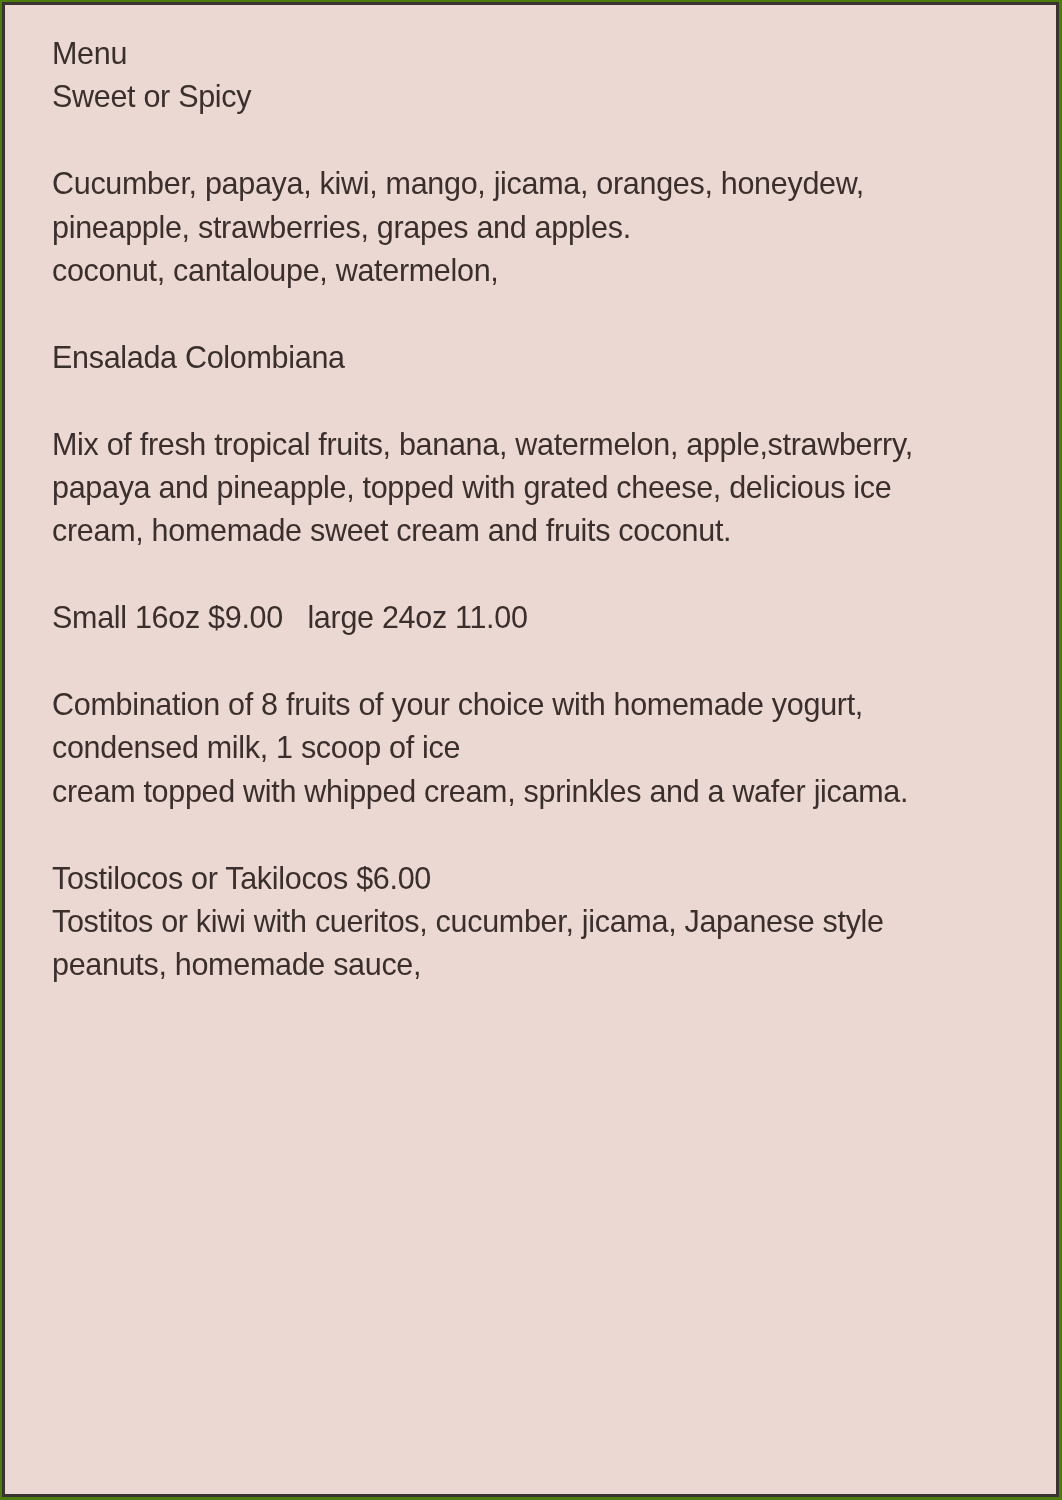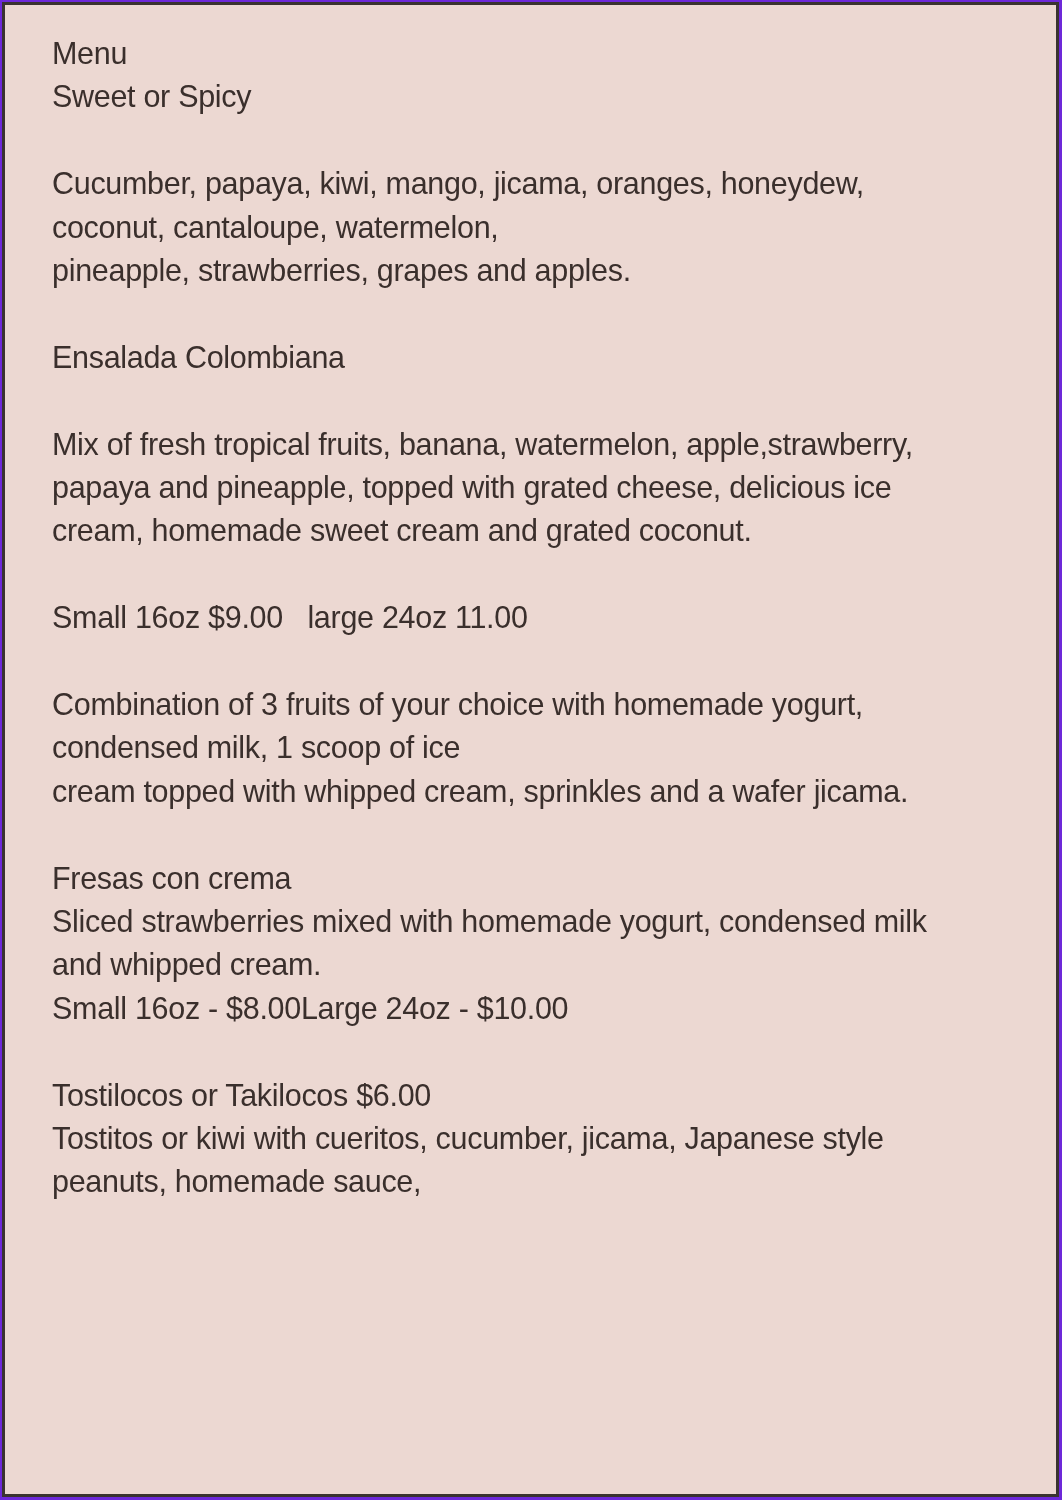--- a/index.html
+++ b/index.html
@@ -4,21 +4,21 @@
 <style>
   html, body {
     margin: 0;
     padding: 0;
     background: #f6f4f2;
   }
   .page {
     position: relative;
     width: 1062px;
     height: 1500px;
-    background: #6d28d9;
+    background: #4d7c0f;
     overflow: hidden;
     font-family: "Liberation Sans", "DejaVu Sans", sans-serif;
   }
   .panel {
     position: absolute;
     top: 2px;
     left: 2px;
     right: 3px;
     bottom: 3px;
     border: 3px solid #3a3330;
@@ -51,53 +51,47 @@
   <div class="panel">
     <div class="content">
 
       <div class="section">
         <div class="line">Menu</div>
         <div class="line">Sweet or Spicy</div>
       </div>
 
       <div class="section">
         <div class="line">Cucumber, papaya, kiwi, mango, jicama, oranges, honeydew,</div>
+        <div class="line">pineapple, strawberries, grapes and apples.</div>
         <div class="line">coconut, cantaloupe, watermelon,</div>
-        <div class="line">pineapple, strawberries, grapes and apples.</div>
       </div>
 
       <div class="section">
       </div>
 
       <div class="section">
         <div class="line">Ensalada Colombiana</div>
       </div>
 
       <div class="section">
         <div class="line">Mix of fresh tropical fruits, banana, watermelon, apple,strawberry,</div>
         <div class="line">papaya and pineapple, topped with grated cheese, delicious ice</div>
-        <div class="line">cream, homemade sweet cream and grated coconut.</div>
+        <div class="line">cream, homemade sweet cream and fruits coconut.</div>
       </div>
 
       <div class="section">
         <div class="line">Small 16oz $9.00   large 24oz 11.00</div>
       </div>
 
       <div class="section">
-        <div class="line">Combination of 3 fruits of your choice with homemade yogurt,</div>
+        <div class="line">Combination of 8 fruits of your choice with homemade yogurt,</div>
         <div class="line">condensed milk, 1 scoop of ice</div>
         <div class="line">cream topped with whipped cream, sprinkles and a wafer jicama.</div>
       </div>
 
-      <div class="section">
-        <div class="line">Fresas con crema</div>
-        <div class="line">Sliced strawberries mixed with homemade yogurt, condensed milk</div>
-        <div class="line">and whipped cream.</div>
-        <div class="line">Small 16oz - $8.00Large 24oz - $10.00</div>
-      </div>
 
       <div class="section">
         <div class="line">Tostilocos or Takilocos $6.00</div>
         <div class="line">Tostitos or kiwi with cueritos, cucumber, jicama, Japanese style</div>
         <div class="line">peanuts, homemade sauce,</div>
       </div>
 
     </div>
   </div>
 </div>

